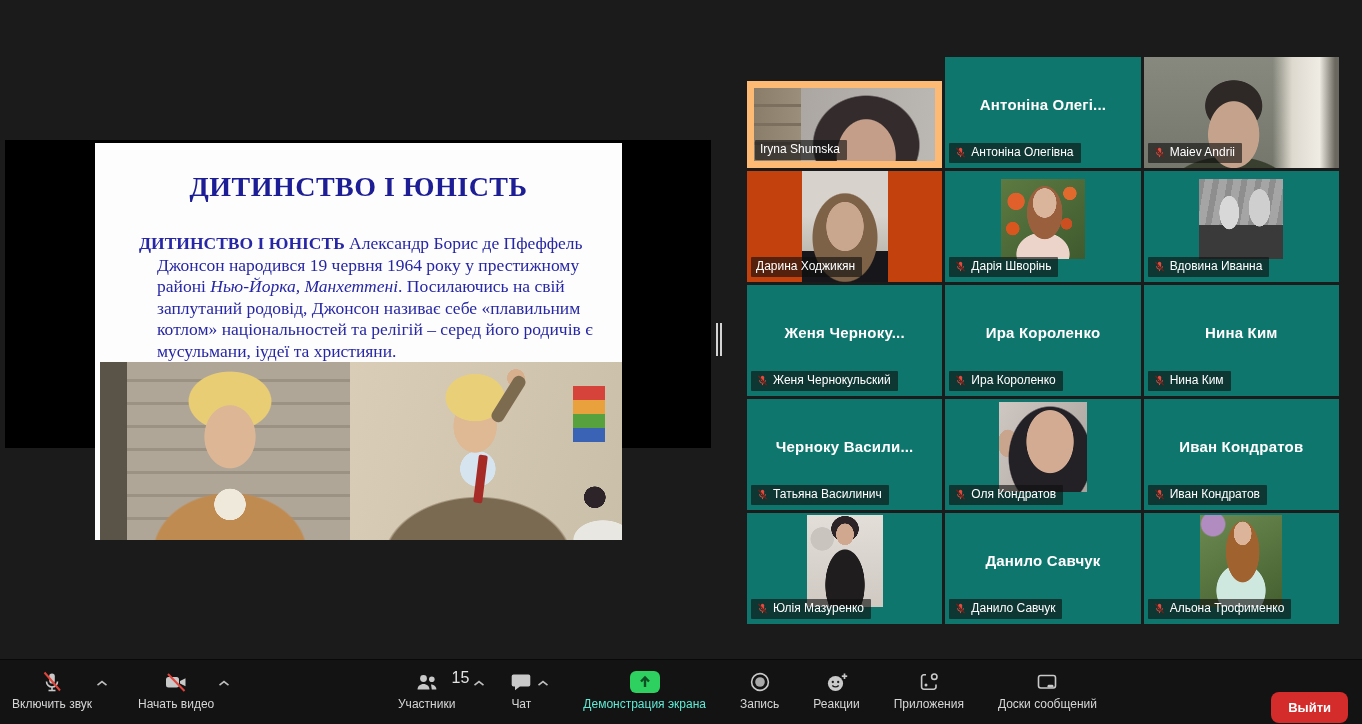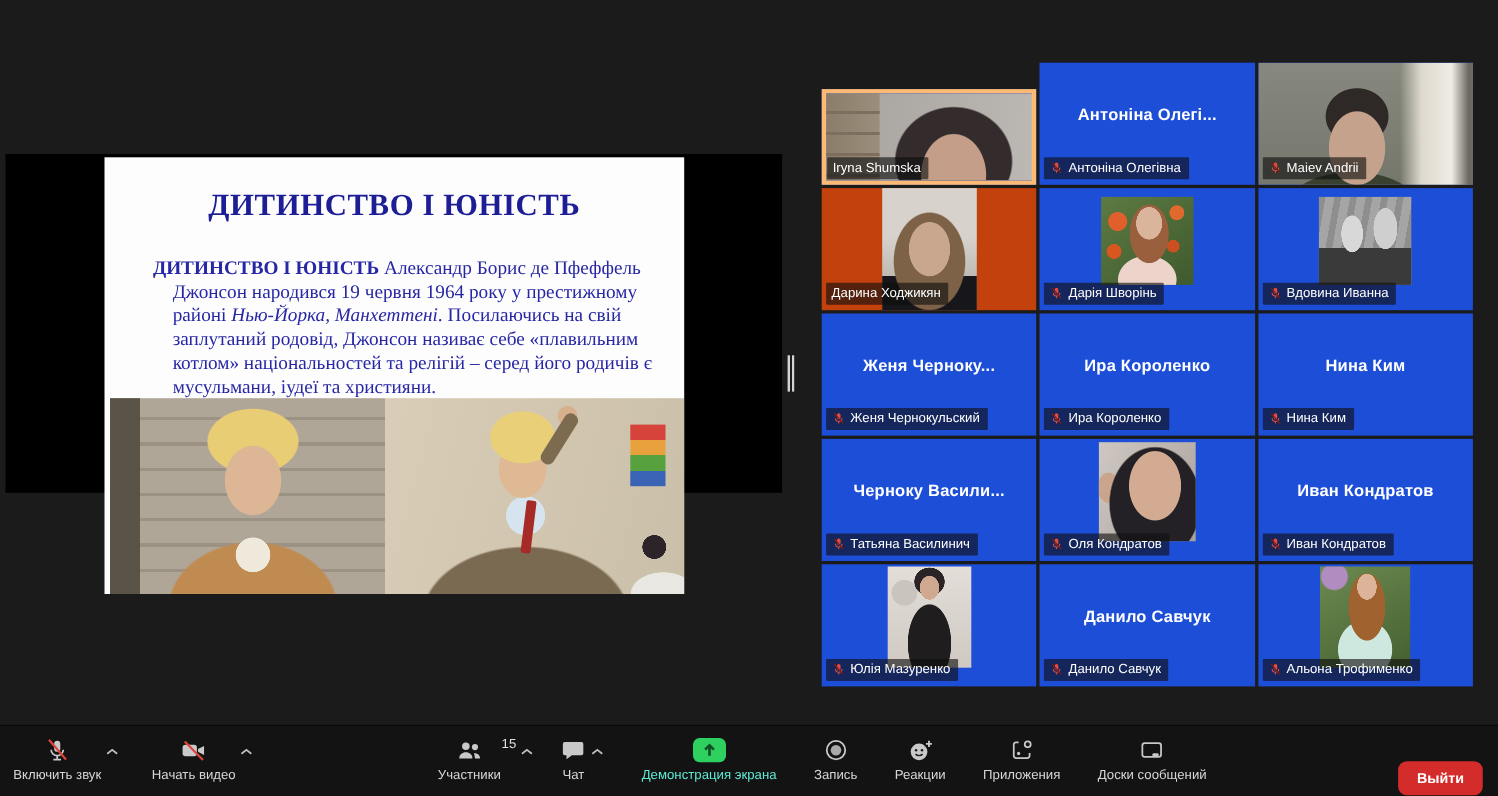--- a/index.html
+++ b/index.html
@@ -65,22 +65,22 @@
   .divider-handle{
     position:absolute;left:716px;top:323px;width:6px;height:33px;
     background:linear-gradient(90deg,#d4d4d4 0 2px,transparent 2px 4px,#d4d4d4 4px 6px);
     cursor:col-resize;
   }
   
   .grid{
     position:absolute;left:747px;top:57px;width:592px;height:567px;
     display:grid;grid-template-columns:repeat(3,1fr);grid-template-rows:repeat(5,1fr);gap:3px;
   }
-  .tile{position:relative;background:#1d4ed8;overflow:hidden;display:flex;align-items:center;justify-content:center;}
-  .tile.active{border:4px solid #fdba74;box-shadow:0 0 0 1px #e6efa0 inset;margin-top:24px;}
+  .tile{position:relative;background:#0f766e;overflow:hidden;display:flex;align-items:center;justify-content:center;}
+  .tile.active{border:7px solid #fdba74;box-shadow:0 0 0 1px #e6efa0 inset;margin-top:24px;}
   .tile.blackbg{background:#c2410c;}
   .center-name{
     color:#fff;font-weight:700;font-size:15px;letter-spacing:.2px;white-space:nowrap;
     transform:translateY(-8px);
   }
   .nametag{
     position:absolute;left:4px;bottom:5px;display:inline-flex;align-items:center;gap:4px;
     background:rgba(15,15,15,.62);color:#fff;font-size:12px;line-height:15px;
     padding:2px 7px 3px 5px;max-width:93%;white-space:nowrap;border-radius:1px;
   }
@@ -176,21 +176,21 @@
   .tb-btn{
     position:relative;display:flex;flex-direction:column;align-items:center;gap:3px;
     color:#d6d6d6;font-size:12px;cursor:pointer;padding-top:10px;
   }
   .tb-btn .lbl{white-space:nowrap;}
   .tb-btn .ico{height:24px;display:flex;align-items:center;justify-content:center;}
   .tb-left{position:absolute;left:12px;top:0;display:flex;gap:30px;}
   .tb-center{position:absolute;left:398px;top:0;display:flex;gap:34px;}
   .chev{position:absolute;top:16px;right:-16px;}
   .tb-btn.haschev{margin-right:16px;}
-  .badge{position:absolute;top:9px;right:-14px;font-size:12px;color:#e2e2e2;}
+  .badge{position:absolute;top:9px;right:-14px;font-size:16px;color:#e2e2e2;}
   .share-ico{width:30px;height:22px;background:#2ed15f;border-radius:6px;display:flex;align-items:center;justify-content:center;}
   .green .lbl{color:#5eead4;}
   .leave-btn{
     position:absolute;right:14px;top:16px;background:#d42b2b;color:#fff;font-weight:700;
     font-size:13px;border:none;border-radius:8px;padding:8px 17px;cursor:pointer;
     font-family:"Liberation Sans",sans-serif;
     margin-top:16px;
   }
 </style>
 </head>

